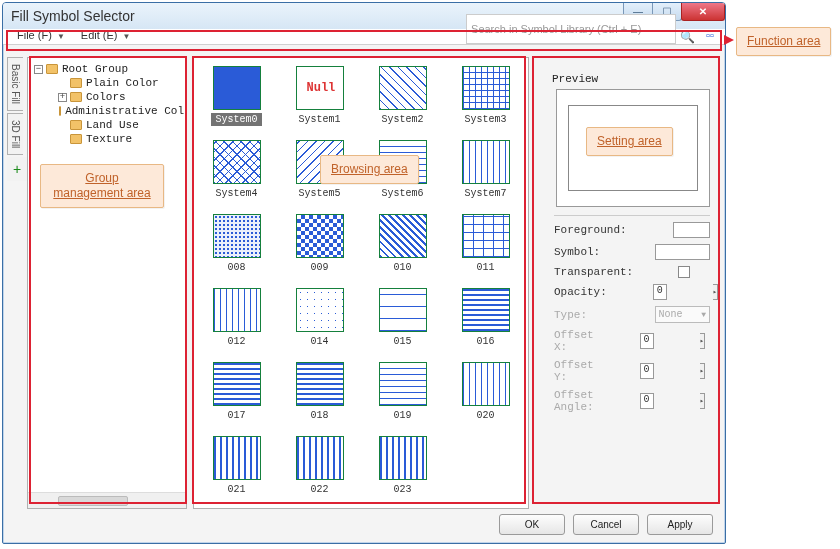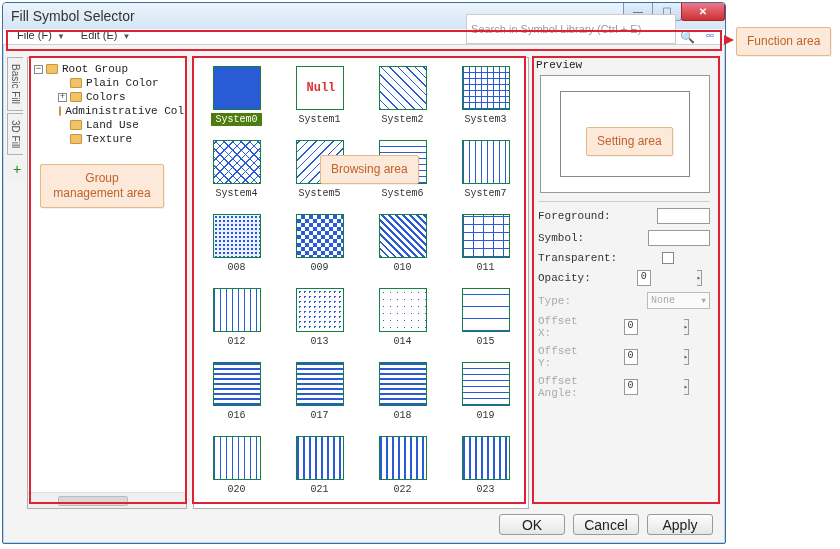--- a/index.html
+++ b/index.html
@@ -124,21 +124,21 @@
   }
   .swatch { display:flex; flex-direction:column; align-items:center; gap:3px; }
   .swatch-box {
     width: 48px; height: 44px;
     border: 1px solid #15803d;
     background: #fff;
     position: relative;
     overflow: hidden;
   }
   .swatch-label { font-family:"Courier New",monospace; font-size:10px; color:#333; padding:1px 4px; }
-  .swatch.selected .swatch-label { background:#4d7c0f; color:#fff; }
+  .swatch.selected .swatch-label { background:#737373; color:#fff; }
   .null-text { color:#d33; font-family:"Courier New",monospace; font-weight:bold; position:absolute; top:14px; left:10px; font-size:12px;}
   
   .fill-solid { background:#2a5bd7; }
   .fill-diag1 { background:repeating-linear-gradient(45deg,#2a5bd7 0 1px,transparent 1px 6px); }
   .fill-diag2 { background:repeating-linear-gradient(-45deg,#2a5bd7 0 1px,transparent 1px 6px); }
   .fill-hatch { background:
     repeating-linear-gradient(45deg,#2a5bd7 0 1px,transparent 1px 6px),
     repeating-linear-gradient(-45deg,#2a5bd7 0 1px,transparent 1px 6px); }
   .fill-grid { background:
     repeating-linear-gradient(0deg,#2a5bd7 0 1px,transparent 1px 6px),
@@ -154,23 +154,23 @@
     linear-gradient(45deg,#2a5bd7 25%,transparent 25%,transparent 75%,#2a5bd7 75%),
     linear-gradient(45deg,#2a5bd7 25%,transparent 25%,transparent 75%,#2a5bd7 75%);
     background-size:8px 8px; background-position:0 0,4px 4px;}
   .fill-hthin { background:repeating-linear-gradient(0deg,#2a5bd7 0 1px,transparent 1px 12px); }
   .fill-dline { background:repeating-linear-gradient(45deg,#2a5bd7 0 2px,transparent 2px 5px); }
   .fill-brick { background:
     repeating-linear-gradient(0deg,#2a5bd7 0 1px,transparent 1px 8px),
     repeating-linear-gradient(90deg,#2a5bd7 0 1px,transparent 1px 10px);}
   
   .settings-panel {
-    position: absolute; right: 3px; top: 2px; width: 188px; bottom: 30px;
+    position: absolute; right: 3px; top: 16px; width: 188px; bottom: 30px;
     background: #f4f4f4;
-    padding: 0 0 4px 0;
+    padding: 0 0 4px 16px;
   }
   .settings-panel .lbl-preview { font-family:"Courier New",monospace; font-size:11px; padding:2px 6px; }
   .preview-box {
     margin: 2px 8px 8px 10px;
     border: 1px solid #999;
     height: 118px;
     background:#fff;
     display:flex; align-items:center; justify-content:center;
   }
   .preview-inner { width: 130px; height: 86px; border:1px solid #888; background:#fff;}
@@ -187,37 +187,38 @@
   .sel { width:76px;height:17px;border:1px solid #bbb;background:#fafafa;padding:0 3px;font-size:10px;color:#888;display:flex;align-items:center;justify-content:space-between;}
   .grad-row { display:flex; align-items:center; gap:6px; padding:2px 8px 4px 12px; font-family:"Courier New",monospace; font-size:11px;}
   
   .dlg-buttons {
     position:absolute; right:8px; bottom:4px; display:flex; gap:8px;
   }
   .dlg-btn {
     width:66px; height:21px;
     background:linear-gradient(#fdfdfd,#e6e6e6);
     border:1px solid #9a9a9a; border-radius:3px;
-    font-size:14px; color:#222;
+    font-size:10px; color:#222;
     display:flex;align-items:center;justify-content:center;
     cursor:pointer;
   }
   
   .callout {
     position:absolute;
     background:#fde9d9;
     border:1px solid #e8b884;
     color:#c0622a;
     font-size:12px;
     padding:6px 10px;
     text-align:center;
     border-radius:2px;
     box-shadow:1px 1px 0 rgba(0,0,0,0.05);
     line-height:1.25;
     z-index:50;
+    text-decoration:underline;
   }
   .red-box { position:absolute; border:2px solid #d23; pointer-events:none; z-index:40;}
   .red-arrow {
     position:absolute; z-index:45;
     border-top:5px solid transparent;
     border-bottom:5px solid transparent;
     border-left:10px solid #d23;
   }
 </style>
 </head>
@@ -343,24 +344,20 @@
             <div class="swatch-box fill-dline"></div>
             <div class="swatch-label">010</div>
           </div>
           <div class="swatch">
             <div class="swatch-box fill-brick"></div>
             <div class="swatch-label">011</div>
           </div>
           <div class="swatch">
             <div class="swatch-box fill-vlines"></div>
             <div class="swatch-label">012</div>
-          </div>
-          <div class="swatch">
-            <div class="swatch-box fill-dots"></div>
-            <div class="swatch-label">013</div>
           </div>
           <div class="swatch">
             <div class="swatch-box fill-dots-s"></div>
             <div class="swatch-label">014</div>
           </div>
           <div class="swatch">
             <div class="swatch-box fill-hthin"></div>
             <div class="swatch-label">015</div>
           </div>
           <div class="swatch">

